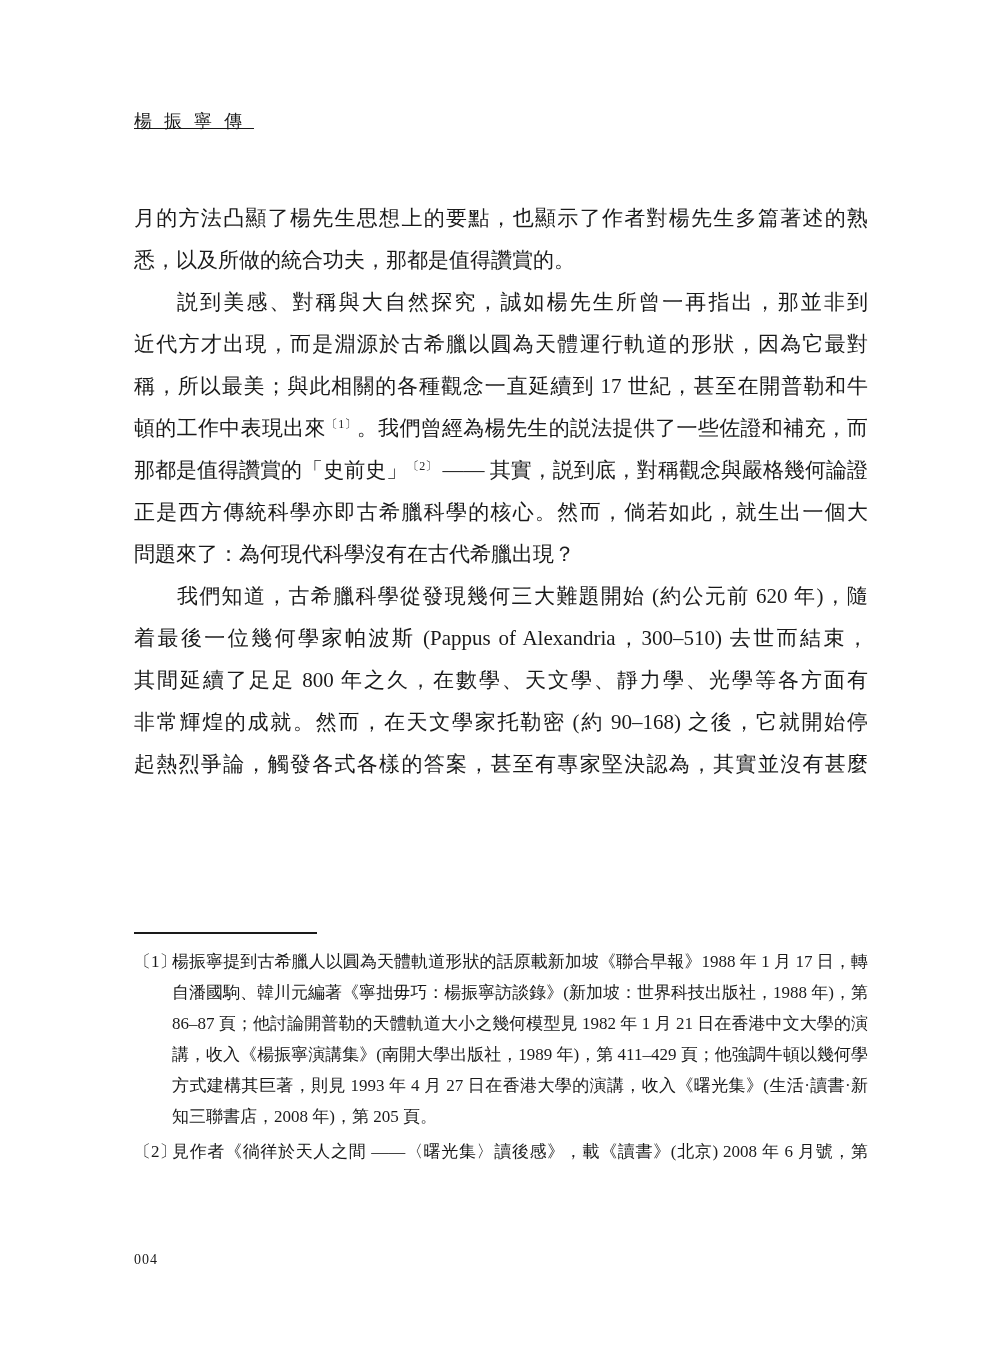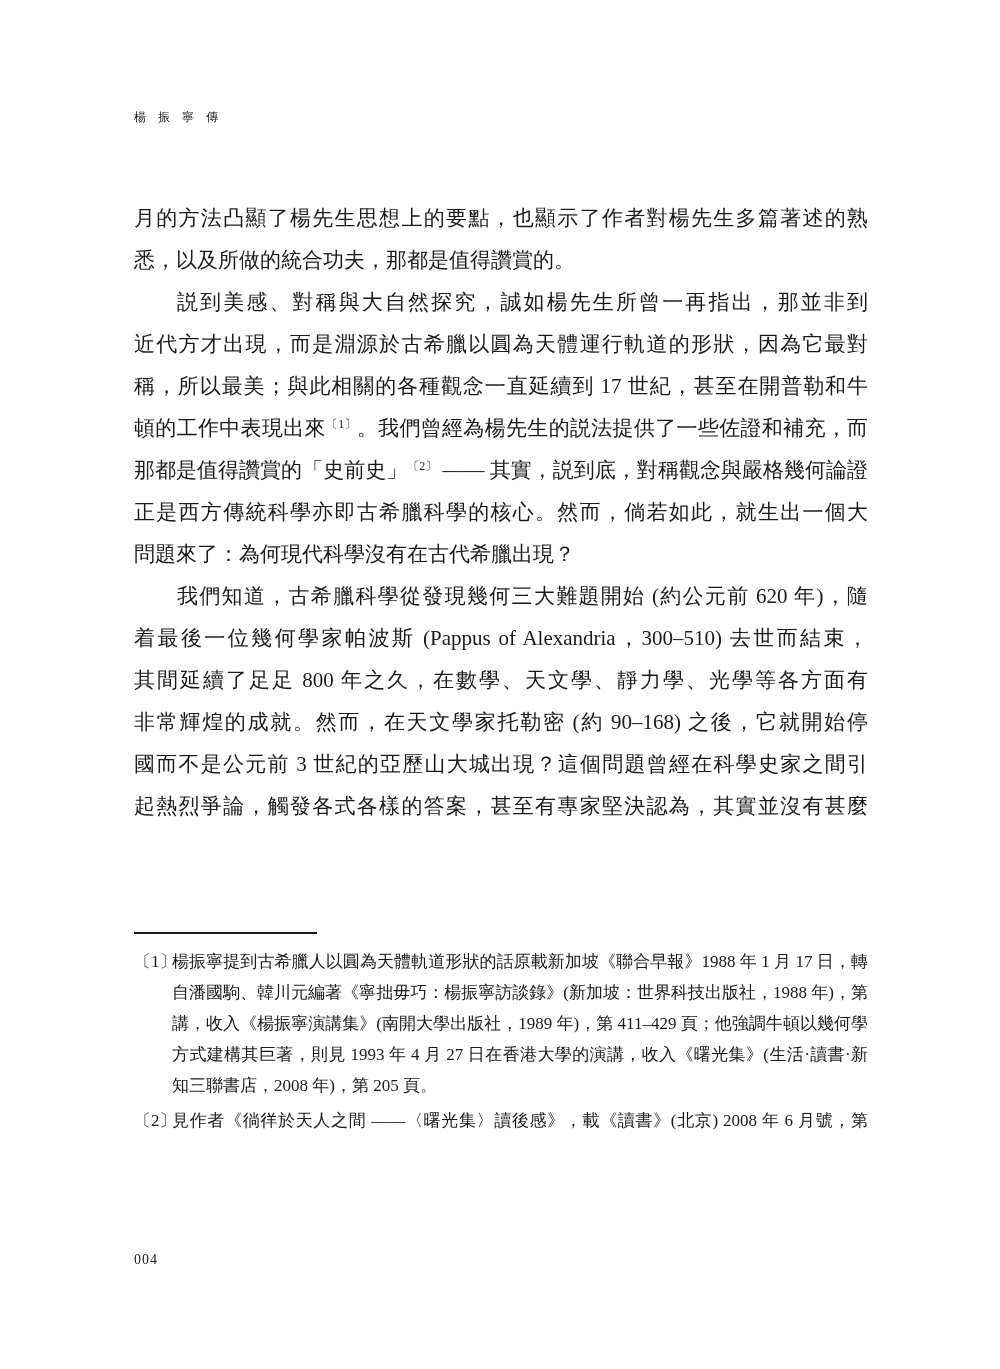--- a/index.html
+++ b/index.html
@@ -6,21 +6,21 @@
   body {
     width: 1000px; height: 1369px;
     background: #ffffff;
     color: #1a1a1a;
     position: relative;
     font-family: "Liberation Serif", "DejaVu Serif", serif;
     overflow: hidden;
   }
   .running-header {
     position: absolute; left: 134px; top: 109px;
-    font-size: 12px; letter-spacing: 12px; white-space: nowrap;
+    font-size: 18px; letter-spacing: 12px; white-space: nowrap; text-decoration: underline;
   }
   .body-text {
     position: absolute; left: 134px; top: 197px; width: 734px;
     font-size: 21px;
   }
   .bline {
     height: 42px; line-height: 42px;
     text-align: justify; text-align-last: left;
     overflow: hidden; white-space: normal;
   }
@@ -63,31 +63,31 @@
   <div class="bline full">近代方才出現，而是淵源於古希臘以圓為天體運行軌道的形狀，因為它最對</div>
   <div class="bline full">稱，所以最美；與此相關的各種觀念一直延續到 17 世紀，甚至在開普勒和牛</div>
   <div class="bline full"><span>頓的工作中表現出來</span><sup class="fnref">〔1〕</sup><span>。我們曾經為楊先生的説法提供了一些佐證和補充，而</span></div>
   <div class="bline full"><span>那都是值得讚賞的「史前史」</span><sup class="fnref">〔2〕</sup><span> —— 其實，説到底，對稱觀念與嚴格幾何論證</span></div>
   <div class="bline full">正是西方傳統科學亦即古希臘科學的核心。然而，倘若如此，就生出一個大</div>
   <div class="bline">問題來了：為何現代科學沒有在古代希臘出現？</div>
   <div class="bline full indent">我們知道，古希臘科學從發現幾何三大難題開始 (約公元前 620 年)，隨</div>
   <div class="bline full">着最後一位幾何學家帕波斯 (Pappus of Alexandria，300–510) 去世而結束，</div>
   <div class="bline full">其間延續了足足 800 年之久，在數學、天文學、靜力學、光學等各方面有</div>
   <div class="bline full">非常輝煌的成就。然而，在天文學家托勒密 (約 90–168) 之後，它就開始停</div>
-  <div class="bline full">國而不是公元前 3 世紀的亞歷山大城出現？這個問題曾經在科學史家之間引</div>
   <div class="bline full">起熱烈爭論，觸發各式各樣的答案，甚至有專家堅決認為，其實並沒有甚麼</div>
 </div>
 
 <hr class="fn-rule">
 
 <div class="footnotes">
   <div class="footnote">
     <span class="fn-label">〔1〕</span>
     <div class="fn-line full">楊振寧提到古希臘人以圓為天體軌道形狀的話原載新加坡《聯合早報》1988 年 1 月 17 日，轉引</div>
     <div class="fn-line full">自潘國駒、韓川元編著《寧拙毋巧：楊振寧訪談錄》(新加坡：世界科技出版社，1988 年)，第</div>
+    <div class="fn-line full">86–87 頁；他討論開普勒的天體軌道大小之幾何模型見 1982 年 1 月 21 日在香港中文大學的演</div>
     <div class="fn-line full">講，收入《楊振寧演講集》(南開大學出版社，1989 年)，第 411–429 頁；他強調牛頓以幾何學</div>
     <div class="fn-line full">方式建構其巨著，則見 1993 年 4 月 27 日在香港大學的演講，收入《曙光集》(生活·讀書·新</div>
     <div class="fn-line">知三聯書店，2008 年)，第 205 頁。</div>
   </div>
   <div class="footnote">
     <span class="fn-label">〔2〕</span>
     <div class="fn-line full">見作者《徜徉於天人之間 ——〈曙光集〉讀後感》，載《讀書》(北京) 2008 年 6 月號，第 51–58 頁。</div>
   </div>
 </div>
 

